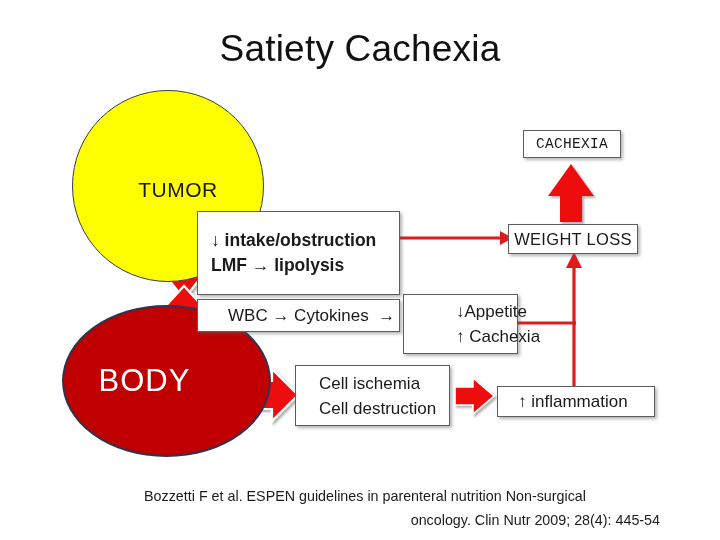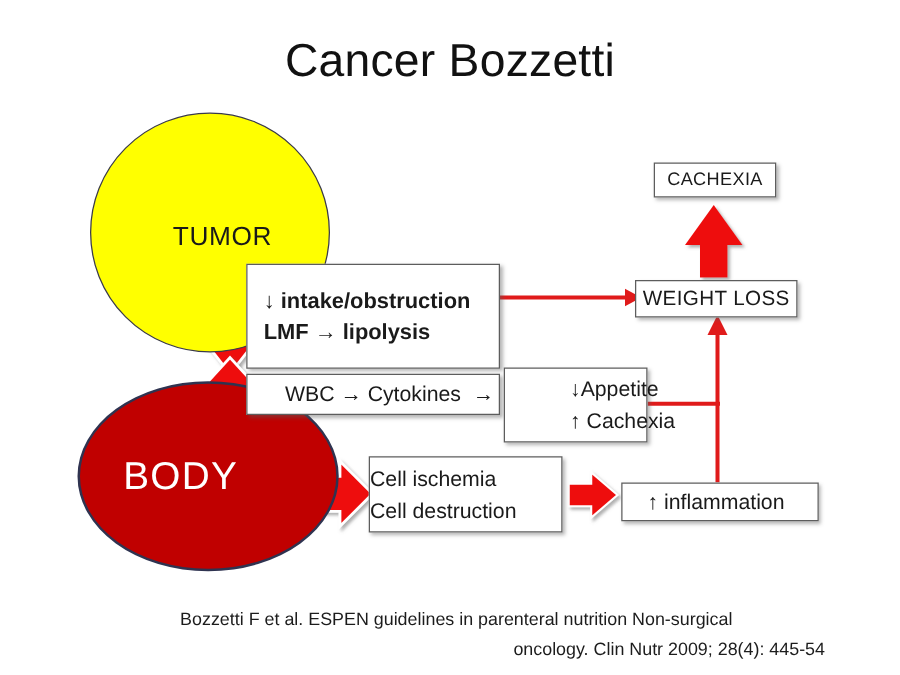--- a/index.html
+++ b/index.html
@@ -48,51 +48,51 @@
 
   .box-intake{left:197px;top:211px;width:203px;height:84px;padding:4px 0 4px 13px;font-weight:bold;}
   .box-intake .ln{font-size:17.5px;line-height:25px;}
 
   .box-wbc{left:197px;top:299px;width:203px;height:33px;padding-left:30px;}
   .box-wbc .ln{font-size:17px;}
 
   .box-appetite{left:403px;top:294px;width:115px;height:60px;padding-left:9px;}
   .box-appetite .ln{font-size:17px;line-height:25px;margin-left:43px;}
 
-  .box-cell{left:295px;top:365px;width:155px;height:61px;padding-left:0;}
+  .box-cell{left:295px;top:365px;width:155px;height:61px;padding-left:23px;}
   .box-cell .ln{font-size:17px;line-height:25px;}
 
   .box-infl{left:497px;top:386px;width:158px;height:31px;padding-left:20px;}
   .box-infl .ln{font-size:17px;}
 
   .box-wl{left:508px;top:224px;width:130px;height:30px;
     align-items:center;}
   .box-wl .ln{font-size:16.5px;letter-spacing:.3px;}
 
-  .box-cach{left:523px;top:130px;width:98px;height:28px;align-items:center;}
+  .box-cach{left:523px;top:130px;width:98px;height:28px;align-items:center;font-family:Liberation Mono, monospace;}
   .box-cach .ln{font-size:14.5px;letter-spacing:.3px;}
 
   
   .svgl{position:absolute;left:0;top:0;width:720px;height:540px;
     pointer-events:none;}
 
   
   .caption{
     position:absolute;left:70px;top:484px;width:590px;
     text-align:right;font-size:14.3px;line-height:24px;color:#1c1c1c;
   }
   .caption .l1{display:block;text-align:center;}
   .caption .l2{display:block;text-align:right;}
 </style>
 </head>
 <body>
 
 <div id="stage">
 
-  <div class="title">Cancer Bozzetti</div>
+  <div class="title">Satiety Cachexia</div>
 
   <svg class="svgl" viewBox="0 0 720 540" xmlns="http://www.w3.org/2000/svg">
     <defs>
       <filter id="dshadow" x="-30%" y="-30%" width="180%" height="180%">
         <feDropShadow dx="2" dy="2" stdDeviation="1.2" flood-color="#6e6e6e" flood-opacity="0.55"></feDropShadow>
       </filter>
     </defs>
 
     <g>
       <line x1="400" y1="238" x2="500" y2="238" stroke="#e01b1b" stroke-width="3.2"></line>

